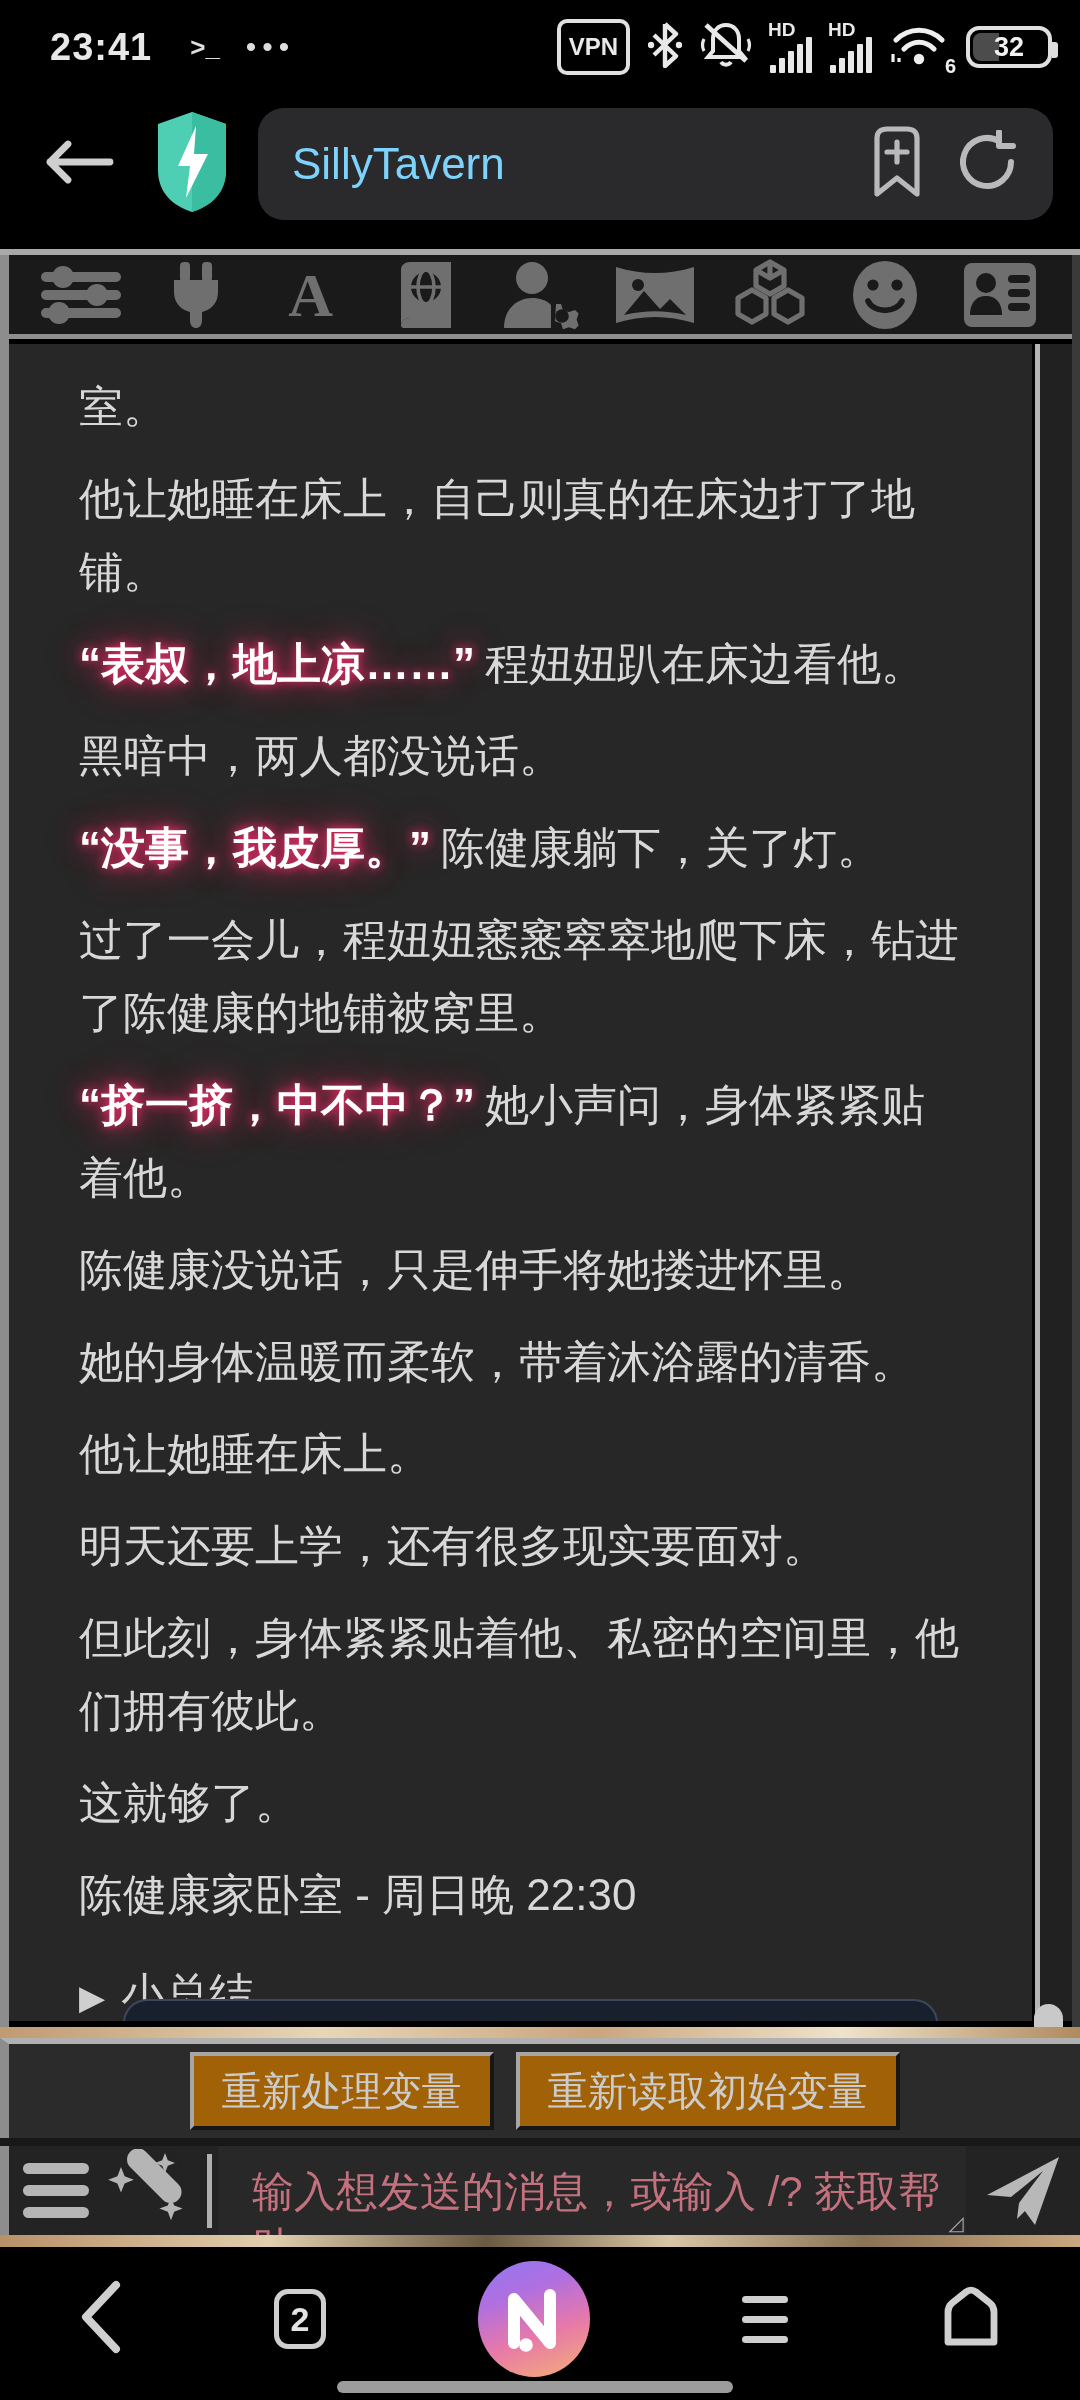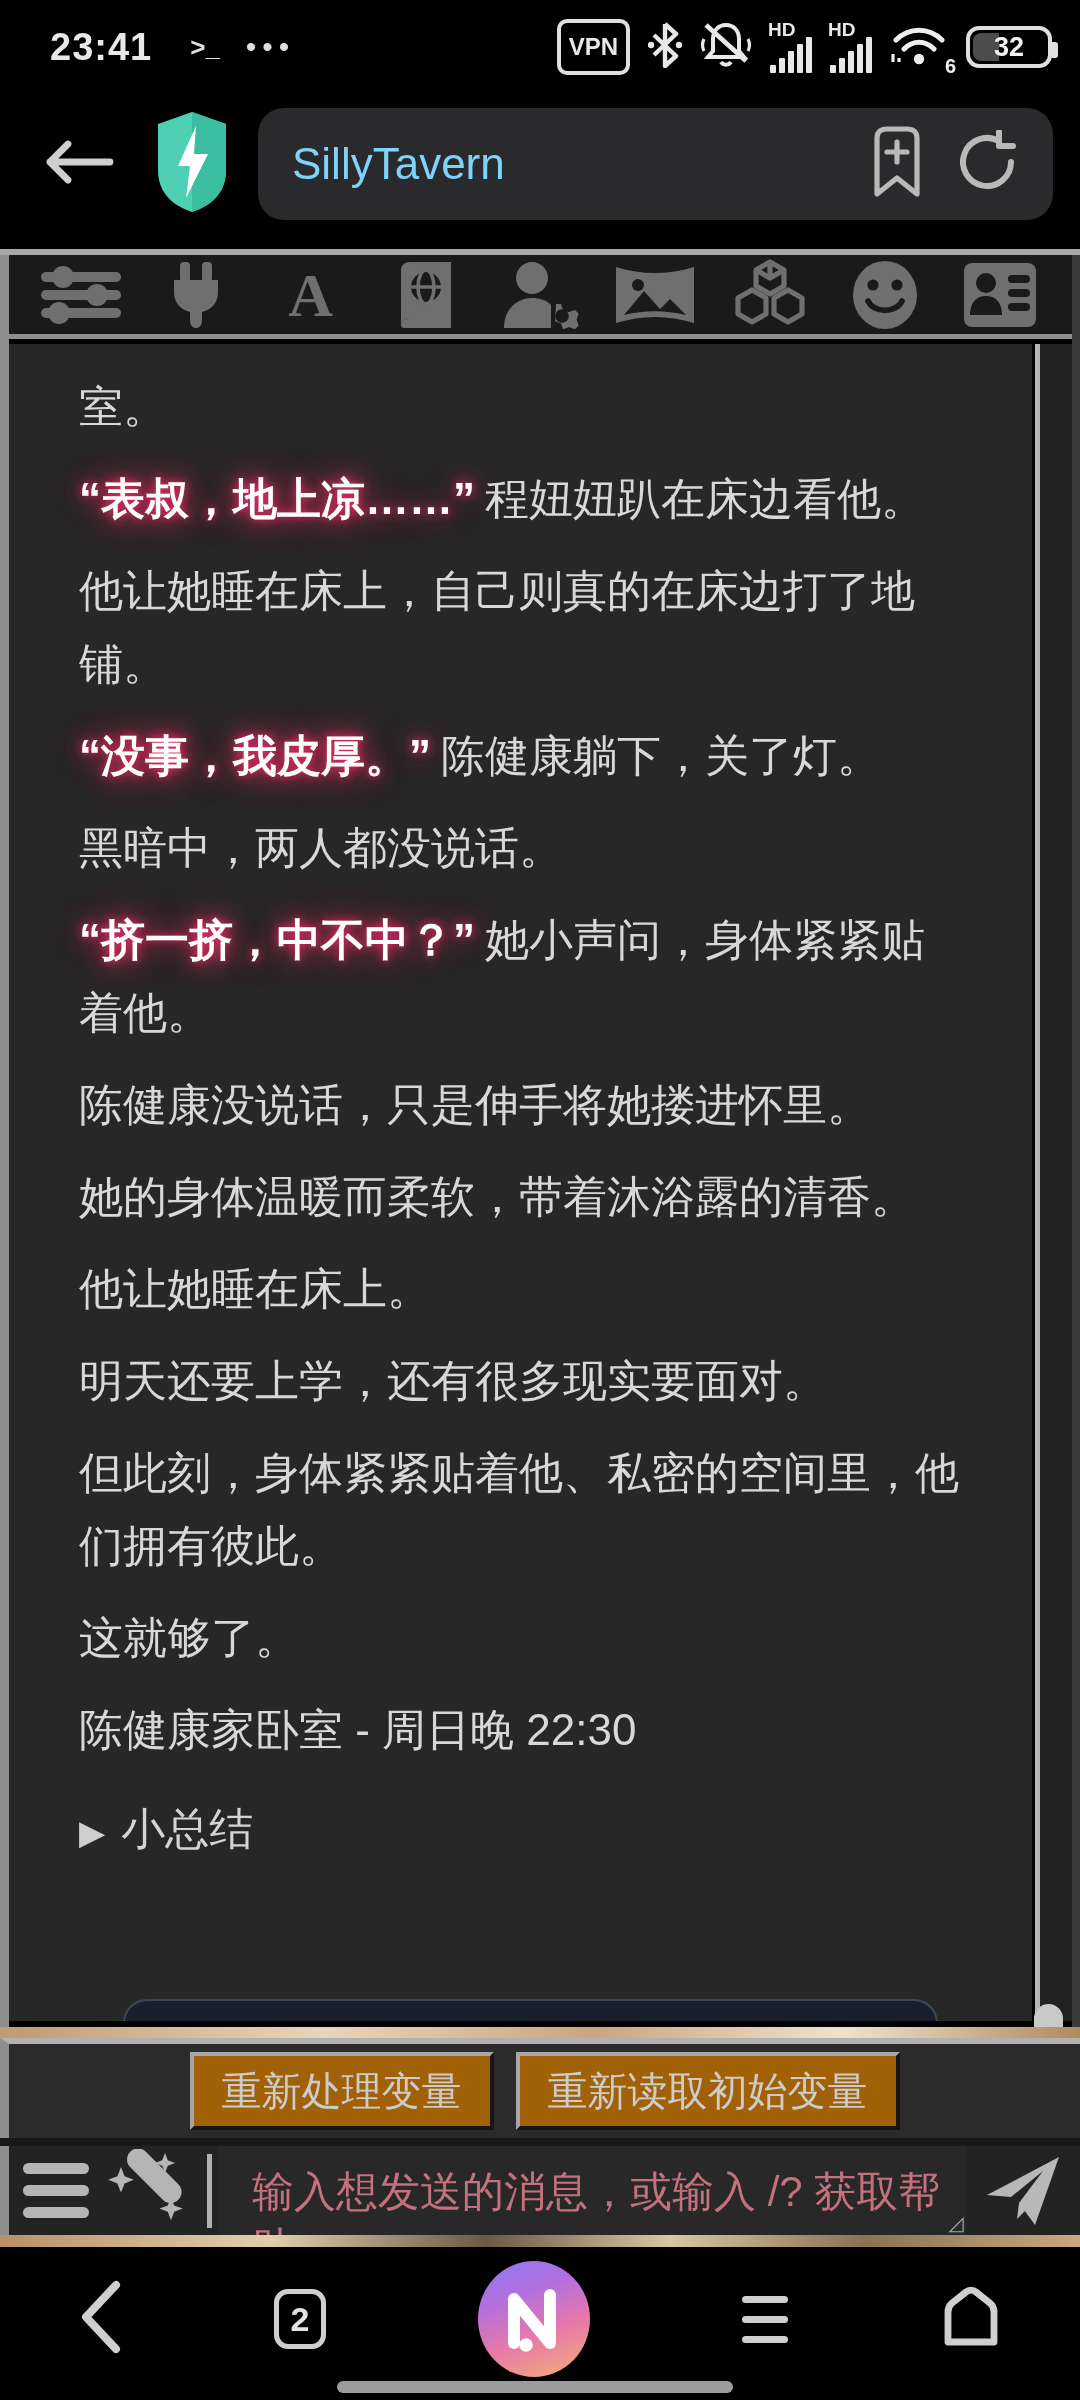--- a/index.html
+++ b/index.html
@@ -244,28 +244,29 @@
             <rect x="23" y="14" width="11" height="4" rx="2" fill="#1a1a1a"></rect>
             <rect x="23" y="21" width="11" height="4" rx="2" fill="#1a1a1a"></rect>
           </svg>
       </span>
     </div>
 
     <div class="chat">
       <div class="chat-inner">
   <p><span class="plain">室。</span></p>
 
+  <p><span class="plain">他让她睡在床上，自己则真的在床边打了地铺。</span></p>
+
   <p><span class="glow">“表叔，地上凉……”</span><span class="plain">程妞妞趴在床边看他。</span></p>
 
-  <p><span class="plain">他让她睡在床上，自己则真的在床边打了地铺。</span></p>
+  <p><span class="plain">黑暗中，两人都没说话。</span></p>
 
   <p><span class="glow">“没事，我皮厚。”</span><span class="plain">陈健康躺下，关了灯。</span></p>
 
-  <p><span class="plain">黑暗中，两人都没说话。</span></p>
-
+  <p><span class="plain">过了一会儿，程妞妞窸窸窣窣地爬下床，钻进了陈健康的地铺被窝里。</span></p>
 
   <p><span class="glow">“挤一挤，中不中？”</span><span class="plain">她小声问，身体紧紧贴着他。</span></p>
 
   <p><span class="plain">陈健康没说话，只是伸手将她搂进怀里。</span></p>
 
   <p><span class="plain">她的身体温暖而柔软，带着沐浴露的清香。</span></p>
 
   <p><span class="plain">他让她睡在床上。</span></p>
 
   <p><span class="plain">明天还要上学，还有很多现实要面对。</span></p>

